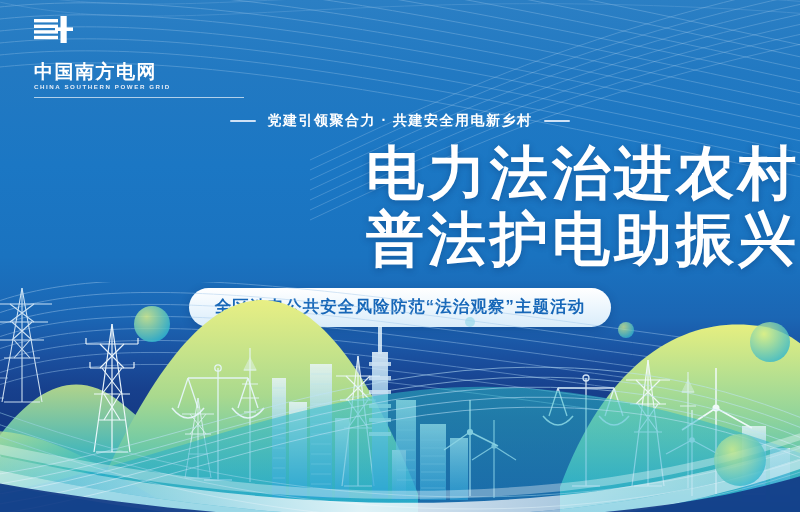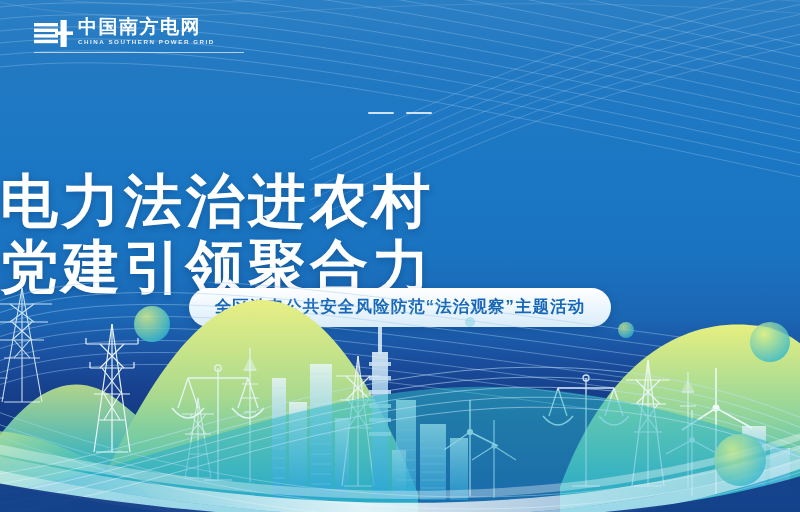--- a/index.html
+++ b/index.html
@@ -25,21 +25,21 @@
   .lines{position:absolute;pointer-events:none;}
   .lines svg{display:block;overflow:visible;}
 
   .topwaves{left:-40px;top:-70px;width:900px;height:230px;opacity:.5;}
   .topwaves2{right:-120px;top:-30px;width:600px;height:200px;opacity:.45;}
 
   
   .logo-block{
     position:absolute;left:34px;top:16px;width:210px;
   }
-  .logo-row{display:flex;align-items:flex-end;gap:4px;}
+  .logo-row{display:flex;align-items:flex-start;gap:18px;flex-direction:column;}
   .logo-mark{width:40px;height:27px;flex:none;}
   .logo-names{display:flex;flex-direction:column;}
   .logo-cn{
     color:#fff;font-size:19px;font-weight:bold;letter-spacing:1.5px;
     line-height:21px;white-space:nowrap;
   }
   .logo-en{
     color:#e6eef8;font-size:6.2px;font-weight:bold;letter-spacing:1.55px;
     line-height:10px;white-space:nowrap;
   }
@@ -57,21 +57,21 @@
     display:flex;align-items:center;justify-content:center;gap:12px;
   }
   .eyebrow .dash{width:26px;height:2px;background:#cfe2f6;border-radius:2px;}
   .eyebrow .txt{
     color:#ffffff;font-size:14px;font-weight:bold;letter-spacing:1.5px;
     white-space:nowrap;
   }
 
   
   .headline{
-    position:absolute;left:0;right:0;top:140px;text-align:left;margin-top:28px;
+    position:absolute;left:0;right:0;top:140px;text-align:right;
   }
   .hl-line{
     color:#ffffff;
     font-size:58px;
     font-weight:bold;
     letter-spacing:4px;
     line-height:66px;
     white-space:nowrap;
     text-shadow:0 2px 7px rgba(4,40,90,.33);
   }
@@ -157,26 +157,27 @@
       <span class="logo-names">
         <span class="logo-cn">中国南方电网</span>
         <span class="logo-en">CHINA SOUTHERN POWER GRID</span>
       </span>
     </div>
     <div class="logo-rule"></div>
   </div>
 
   <div class="eyebrow">
     <span class="dash"></span>
+    <span class="txt">党建引领聚合力 · 共建安全用电新乡村</span>
     <span class="dash"></span>
   </div>
 
   <div class="headline">
     <div class="hl-line">电力法治进农村</div>
-    <div class="hl-line">党建引领聚合力</div>
+    <div class="hl-line">普法护电助振兴</div>
   </div>
 
   <div class="pill-wrap">
     <div class="pill">
       <span class="label">全区涉电公共安全风险防范“法治观察”主题活动</span>
     </div>
   </div>
 
   <div class="scene">
     <svg viewBox="0 0 800 230" preserveAspectRatio="none" width="800" height="230">

